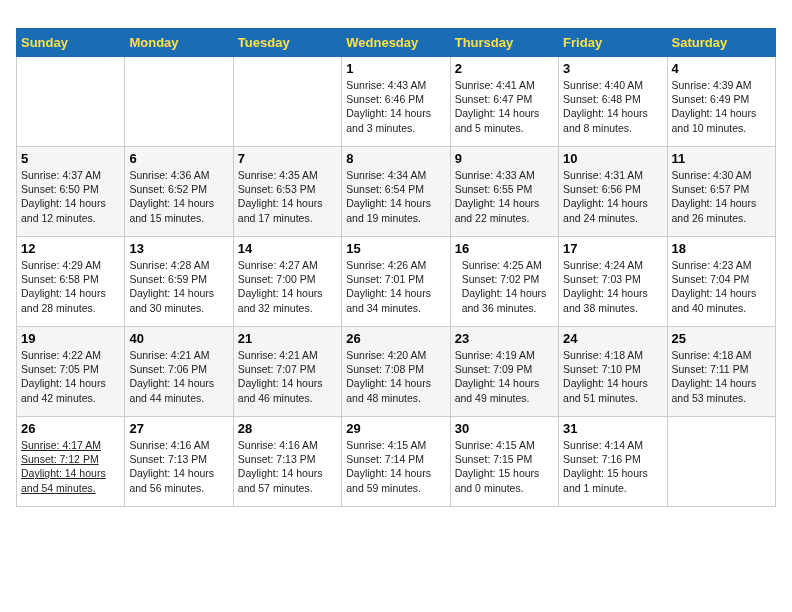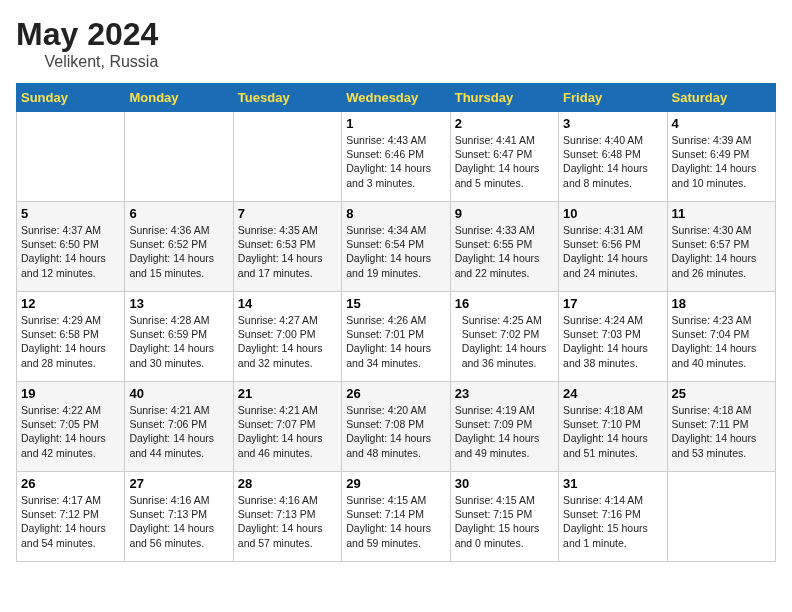--- a/index.html
+++ b/index.html
@@ -80,24 +80,20 @@
       font-size: 10.5px;
     }
     .empty-cell {
       background: #fff !important;
     }
   </style>
 </head>
 <body>
 
 <div class="header">
-  <div class="title-block">
-    <div class="title-month">May 2024</div>
-    <div class="title-location">Velikent, Russia</div>
-  </div>
 </div>
 
 <table class="calendar">
   <thead>
     <tr>
     <th>Sunday</th>
         <th>Monday</th>
         <th>Tuesday</th>
         <th>Wednesday</th>
         <th>Thursday</th>
@@ -263,21 +259,21 @@
         <td>
           <div class="day-number">25</div>
           <div class="day-info" style="white-space: pre-line;">Sunrise: 4:18 AM
 Sunset: 7:11 PM
 Daylight: 14 hours and 53 minutes.</div>
         </td>
       </tr>
       <tr>
         <td>
           <div class="day-number">26</div>
-          <div class="day-info" style="white-space: pre-line;">Sunrise: 4:17 AM
+          <div class="day-info" style="white-space: pre-line; text-decoration: underline;">Sunrise: 4:17 AM
 Sunset: 7:12 PM
 Daylight: 14 hours and 54 minutes.</div>
         </td>
         <td>
           <div class="day-number">27</div>
           <div class="day-info" style="white-space: pre-line;">Sunrise: 4:16 AM
 Sunset: 7:13 PM
 Daylight: 14 hours and 56 minutes.</div>
         </td>
         <td>

